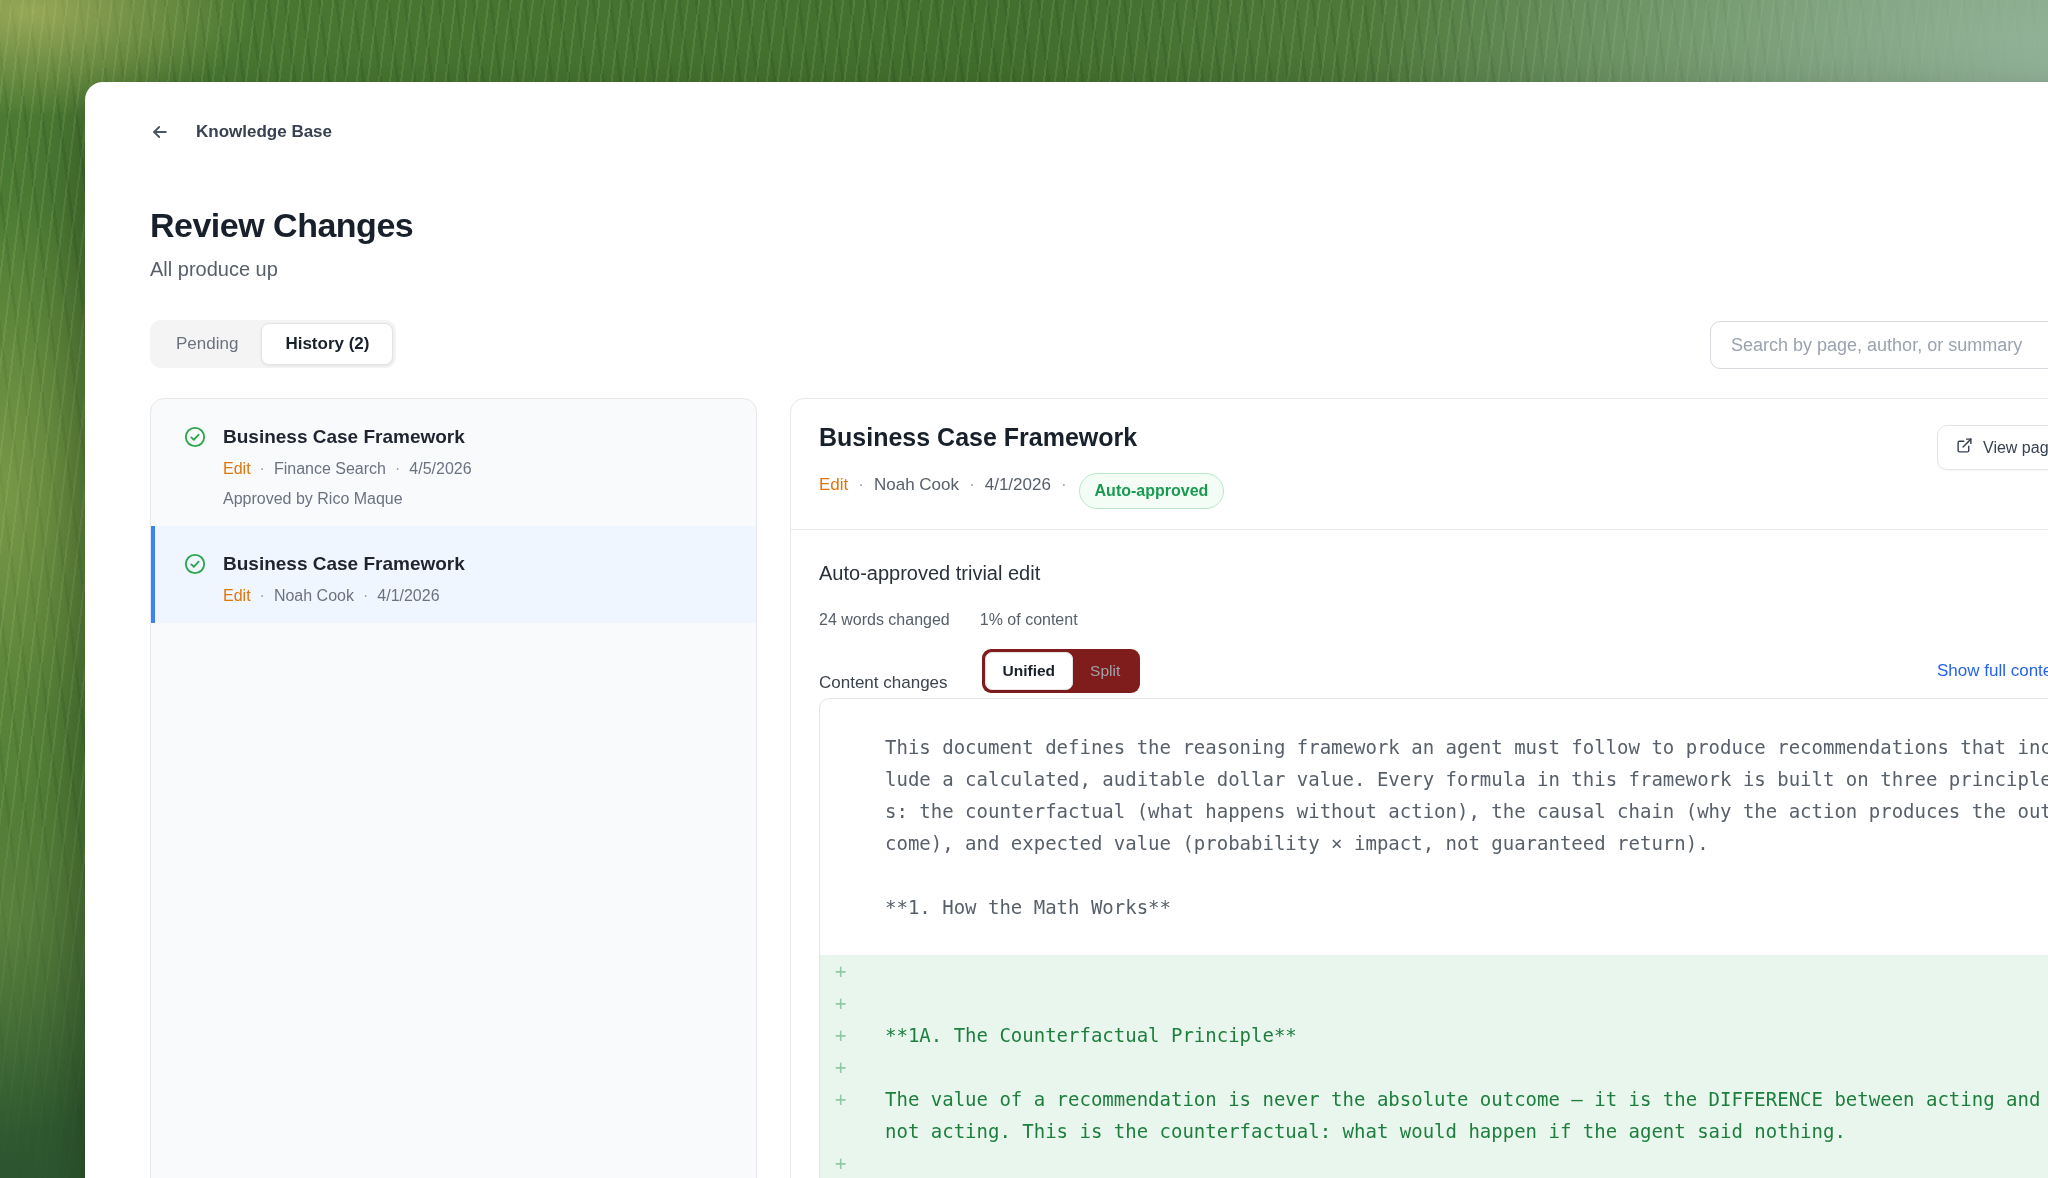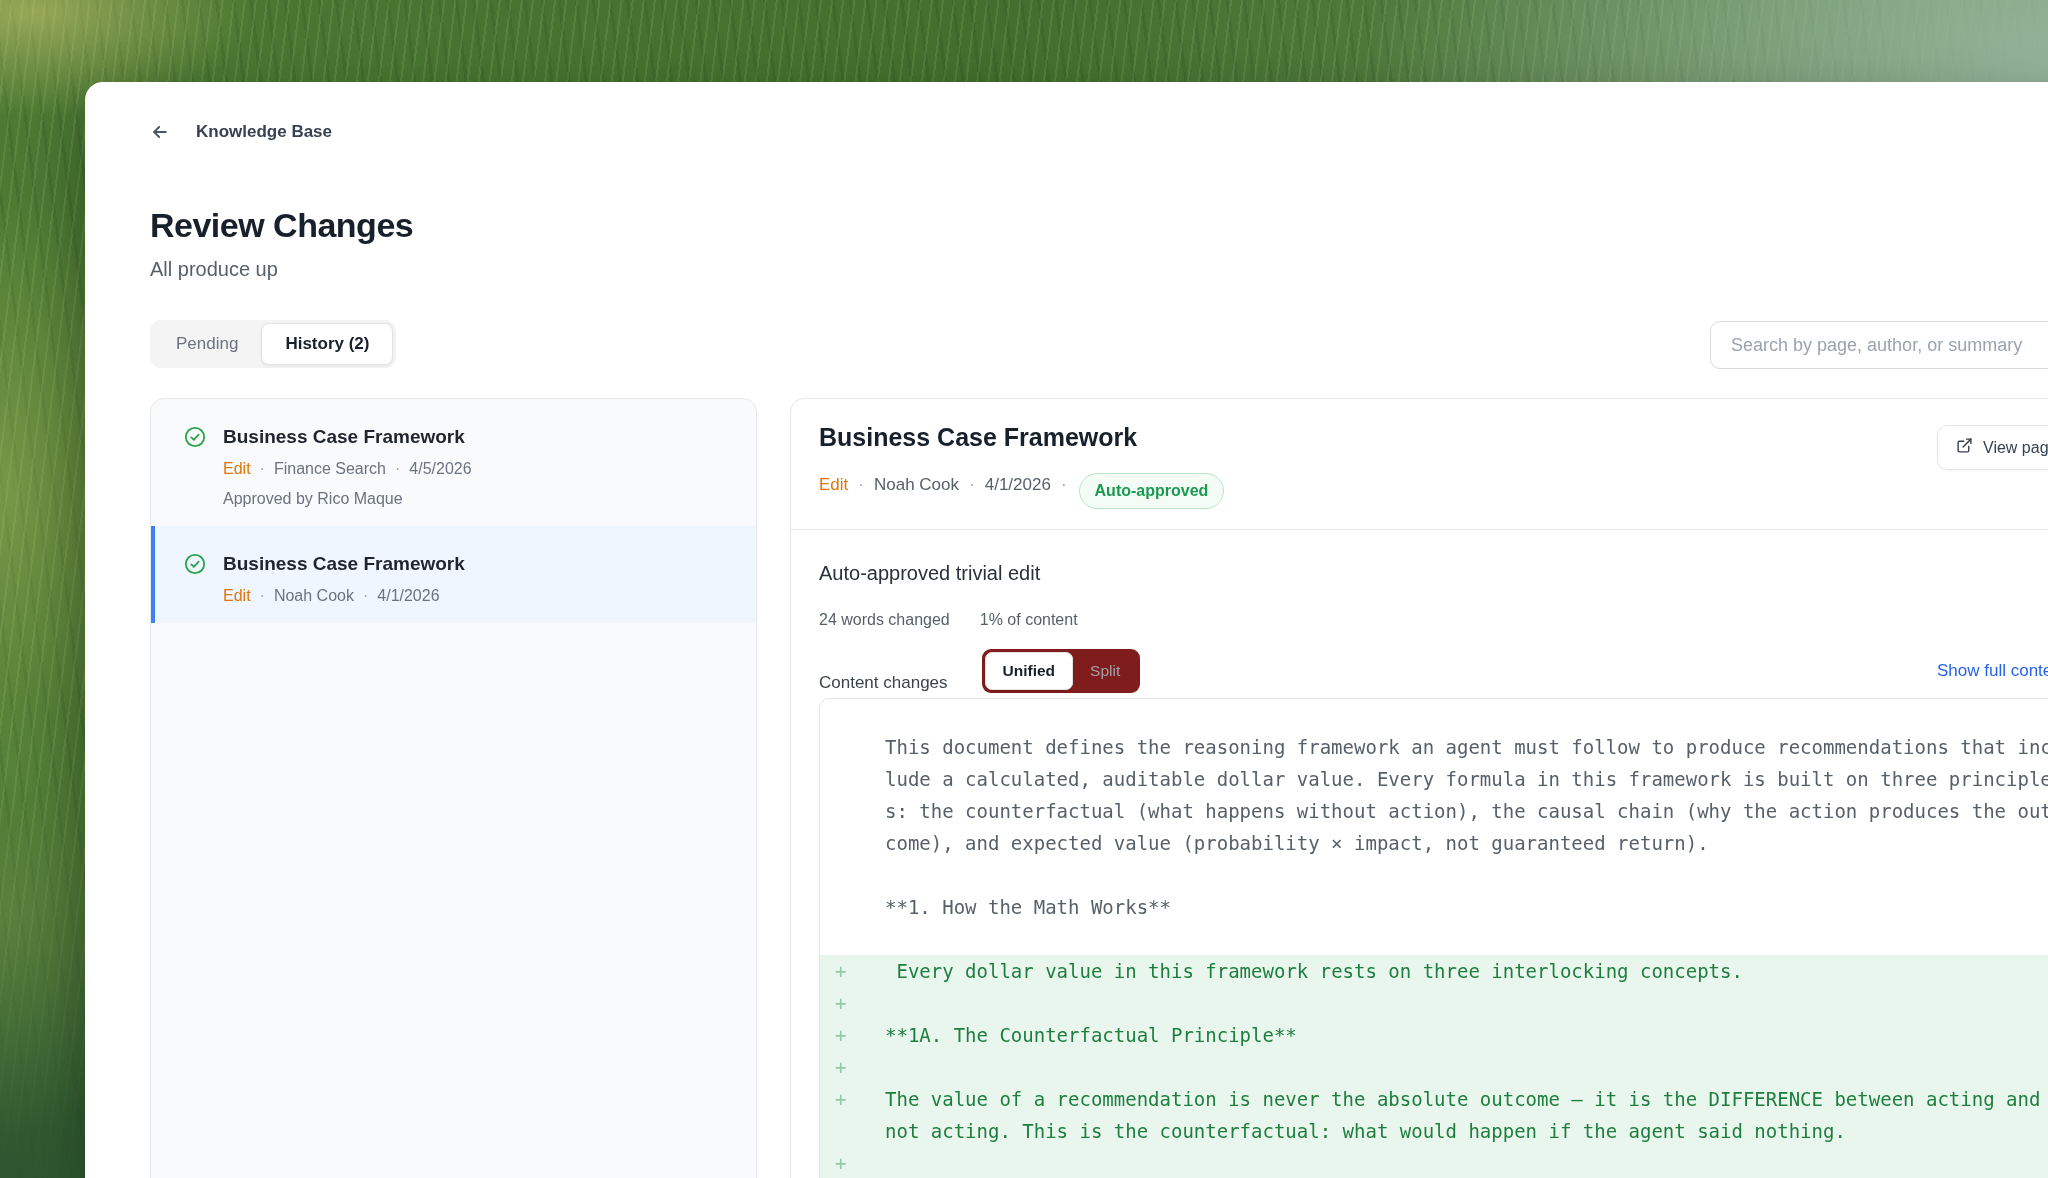--- a/index.html
+++ b/index.html
@@ -245,21 +245,21 @@
         <button class="seg-btn">Split</button>
       </span>
       <span class="show-full-link">Show full content</span>
     </div>
 
     <div class="diff-box" id="diff-box">
         <div class="diff-row"><span>This document defines the reasoning framework an agent must follow to produce recommendations that include a calculated, auditable dollar value. Every formula in this framework is built on three principles: the counterfactual (what happens without action), the causal chain (why the action produces the outcome), and expected value (probability × impact, not guaranteed return).</span></div>
         <div class="diff-row"><span></span></div>
         <div class="diff-row"><span>**1. How the Math Works**</span></div>
         <div class="diff-row"><span></span></div>
-        <div class="diff-row added"><span class="marker">+</span><span> Every dollar value in this framework rests on three interlocking concepts.</span></div>
+        <div class="diff-row added"><span class="marker">+</span></div>
         <div class="diff-row added"><span class="marker">+</span><span></span></div>
         <div class="diff-row added"><span class="marker">+</span><span>**1A. The Counterfactual Principle**</span></div>
         <div class="diff-row added"><span class="marker">+</span><span></span></div>
         <div class="diff-row added"><span class="marker">+</span><span>The value of a recommendation is never the absolute outcome — it is the DIFFERENCE between acting and not acting. This is the counterfactual: what would happen if the agent said nothing.</span></div>
         <div class="diff-row added"><span class="marker">+</span><span></span></div>
       </div>
   </div>
 </div>
 
 </body></html>

